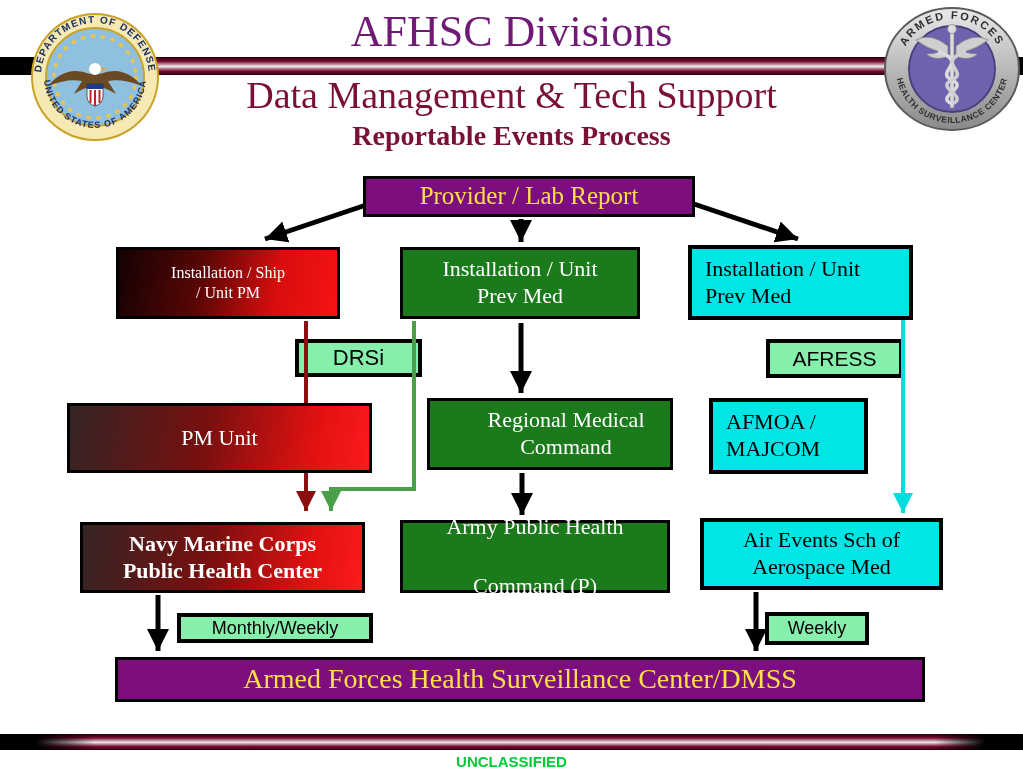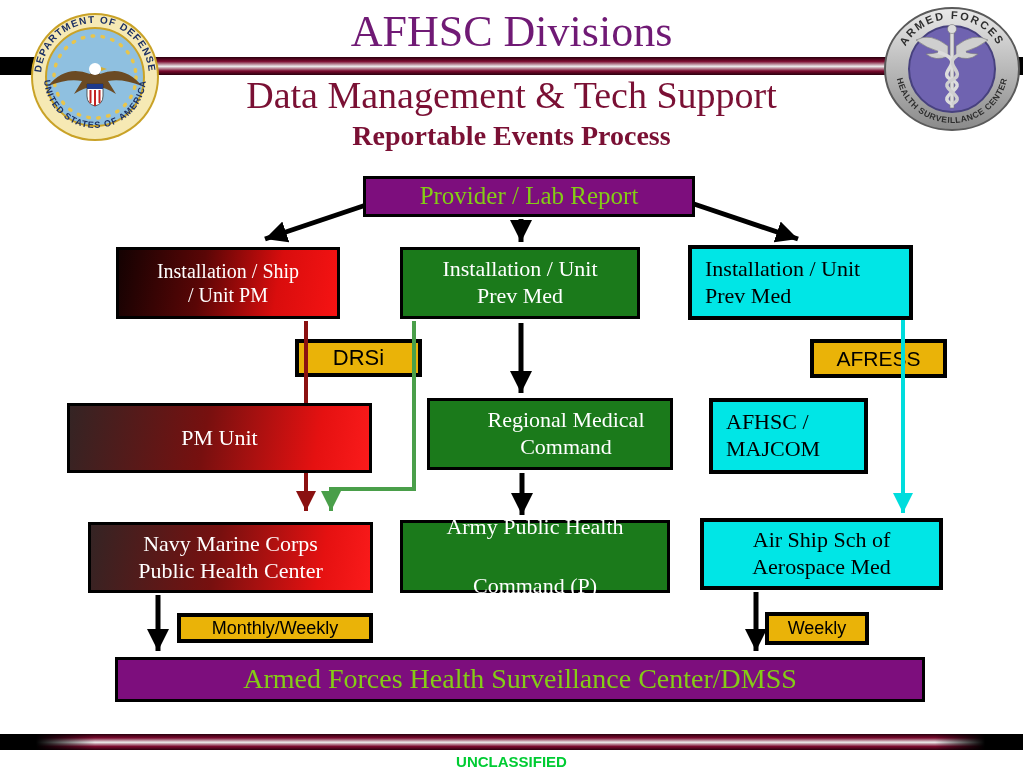--- a/index.html
+++ b/index.html
@@ -19,28 +19,28 @@
          linear-gradient(to bottom,#2a000e 0%,#7a0a2e 24%,#ececec 52%,#7a0a2e 78%,#2a000e 100%);}
   .bar.top{top:57px;height:18px;}
   .bar.bottom{top:734px;height:16px;}
   .logo{position:absolute;}
 
   
   .box{position:absolute;box-sizing:border-box;border:3px solid #000;z-index:3;
        display:flex;flex-direction:column;align-items:center;justify-content:center;
        line-height:1.22;text-align:center;}
   .box.alignleft{align-items:flex-start;text-align:left;padding-left:13px;}
-  .purple{background:#7D0E7D;color:#84cc16;font-size:25px;}
+  .purple{background:#7D0E7D;color:#fde047;font-size:25px;}
   .green{background:#1B7A1B;color:#fff;font-size:22px;}
   .cyan{background:#00E6E6;color:#000;font-size:22px;border-width:4px;}
   .redgrad1{background:linear-gradient(100deg,#140202 0%,#5a0606 38%,#d90d0d 72%,#f61313 100%);
-            color:#fff;font-size:20px;}
+            color:#fff;font-size:16px;}
   .redgrad2{background:linear-gradient(100deg,#342424 0%,#77100f 45%,#e51111 82%,#fb1b1b 100%);
             color:#fff;font-size:22px;}
-  .lbl{position:absolute;box-sizing:border-box;border:4px solid #000;background:#eab308;color:#000;
+  .lbl{position:absolute;box-sizing:border-box;border:4px solid #000;background:#86efac;color:#000;
        z-index:1;display:flex;align-items:center;justify-content:center;
        font-family:"Liberation Sans",sans-serif;}
   #connectors{position:absolute;left:0;top:0;z-index:2;pointer-events:none;}
 
   
   .classification{position:absolute;left:0;top:753px;width:100%;text-align:center;
                   font-family:"Liberation Sans",sans-serif;font-weight:bold;
                   font-size:15px;color:#00CC33;}
 </style>
 </head>
@@ -100,21 +100,21 @@
       <textPath href="#atop" startOffset="50%" text-anchor="middle">ARMED FORCES</textPath>
     </text>
     <text font-family="Liberation Sans,sans-serif" font-size="8.5" font-weight="bold" fill="#2e2e2e" letter-spacing="0.5">
       <textPath href="#abot" startOffset="50%" text-anchor="middle">HEALTH SURVEILLANCE CENTER</textPath>
     </text>
   </svg>
 
   <div class="lbl" style="left:295px;top:339px;width:127px;height:38px;font-size:22px;">
     <span>DRSi</span>
   </div>
-  <div class="lbl" style="left:810px;top:339px;width:137px;height:39px;font-size:21px;">
+  <div class="lbl" style="left:766px;top:339px;width:137px;height:39px;font-size:21px;">
     <span>AFRESS</span>
   </div>
   <div class="lbl" style="left:177px;top:613px;width:196px;height:30px;font-size:18px;">
     <span>Monthly/Weekly</span>
   </div>
   <div class="lbl" style="left:765px;top:612px;width:104px;height:33px;font-size:18px;">
     <span>Weekly</span>
   </div>
 
   <svg id="connectors" width="1023" height="780" viewBox="0 0 1023 780">
@@ -168,36 +168,36 @@
   <div class="box redgrad2" style="left:67px;top:403px;width:305px;height:70px;">
     <span>PM Unit</span>
   </div>
 
   <div class="box green" style="left:427px;top:398px;width:246px;height:72px;padding-left:32px;">
     <span>Regional Medical</span>
     <span>Command</span>
   </div>
 
   <div class="box cyan alignleft" style="left:709px;top:398px;width:159px;height:76px;">
-    <span>AFHSC /</span>
+    <span>AFMOA /</span>
     <span>MAJCOM</span>
   </div>
 
-  <div class="box redgrad2" style="left:88px;top:522px;width:285px;height:71px;">
+  <div class="box redgrad2" style="left:80px;top:522px;width:285px;height:71px;font-weight:bold;">
     <span>Navy Marine Corps</span>
     <span>Public Health Center</span>
   </div>
 
   <div class="box green" style="left:400px;top:520px;width:270px;height:73px;gap:32px;">
     <span>Army Public Health</span>
     <span>Command (P)</span>
   </div>
 
   <div class="box cyan" style="left:700px;top:518px;width:243px;height:72px;">
-    <span>Air Ship Sch of</span>
+    <span>Air Events Sch of</span>
     <span>Aerospace Med</span>
   </div>
 
   <div class="box purple" style="left:115px;top:657px;width:810px;height:45px;font-size:28px;">
     <span>Armed Forces Health Surveillance Center/DMSS</span>
   </div>
 
   <div class="bar bottom"></div>
   <div class="classification">UNCLASSIFIED</div>
 

